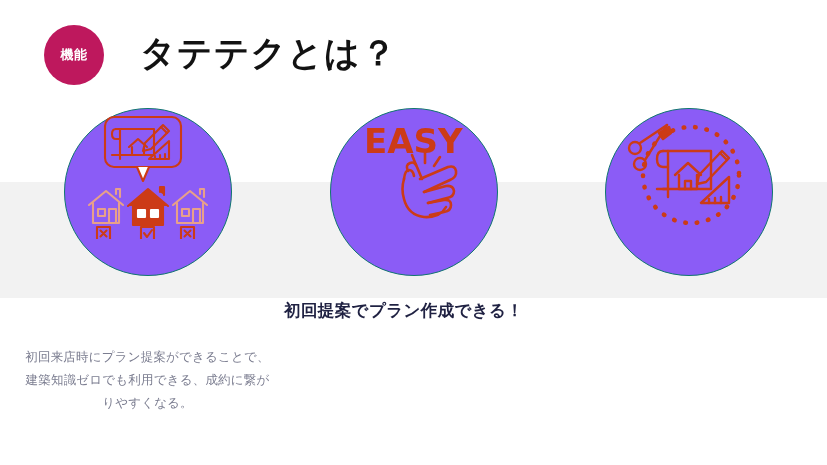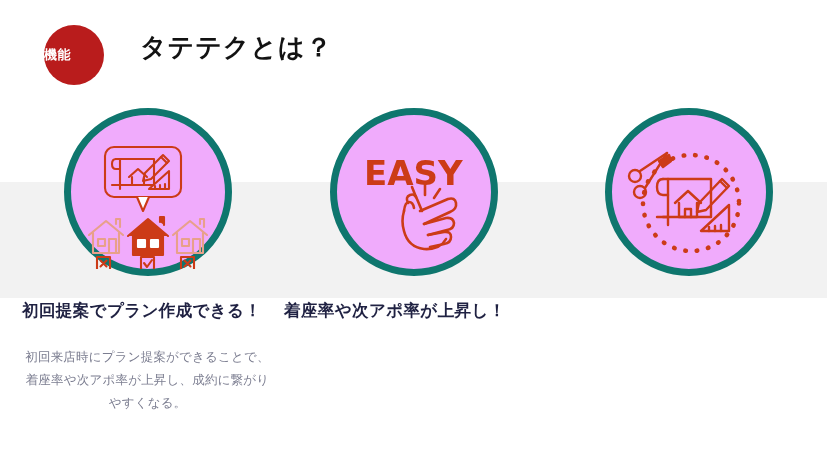--- a/index.html
+++ b/index.html
@@ -16,48 +16,48 @@
   
   .band{
     position:absolute;left:0;top:182px;width:827px;height:116px;
     background:#f2f2f2;z-index:0;
   }
 
   
   .header{position:absolute;left:0;top:0;width:827px;height:100px;z-index:3;}
   .badge{
     position:absolute;left:44px;top:25px;width:60px;height:60px;border-radius:50%;
-    background:#b91c1c;color:#ffffff;
-    display:flex;align-items:center;justify-content:flex-start;
+    background:#be185d;color:#ffffff;
+    display:flex;align-items:center;justify-content:center;
     font-size:13px;font-weight:700;letter-spacing:0.5px;
     font-family:"DejaVu Sans","Liberation Sans",sans-serif;
   }
   .page-title{
     position:absolute;left:140px;top:30px;
-    font-size:26px;font-weight:700;color:#121212;letter-spacing:1px;
+    font-size:35px;font-weight:700;color:#121212;letter-spacing:1px;
     font-family:"DejaVu Sans","Liberation Sans",sans-serif;
     white-space:nowrap;
   }
 
   
   .cols{position:absolute;left:0;top:0;width:827px;height:465px;z-index:2;}
   .col{position:absolute;top:100px;width:275px;height:360px;}
   .col-0{left:10px;}
   .col-1{left:276px;}
   .col-2{left:551px;}
 
   .circle-wrap{
     position:absolute;left:50%;top:8px;transform:translateX(-50%);
     width:168px;height:168px;
   }
   .circle{
     width:168px;height:168px;border-radius:50%;
-    background:#f0abfc;border:7px solid #0f766e;
+    background:#8b5cf6;border:1px solid #0f766e;
     box-sizing:border-box;position:relative;
-    display:flex;align-items:flex-end;justify-content:center;
+    display:flex;align-items:flex-start;justify-content:center;
   }
   .circle svg{display:block;}
 
   .card-title{
     position:absolute;left:0;right:0;top:200px;text-align:center;
     font-size:16.5px;font-weight:700;color:#1f2142;letter-spacing:0.4px;
     font-family:"DejaVu Sans","Liberation Sans",sans-serif;
     white-space:nowrap;
   }
   .col-0 .card-title{text-align:left;padding-left:12px;}
@@ -139,22 +139,21 @@
                 <rect x="99" y="100" width="7" height="7"></rect>
                 <rect x="110" y="100" width="7" height="14"></rect>
                 <path d="M117 85 v-5 h4 v8"></path>
               </g>
               <rect x="98" y="118" width="13" height="13" stroke="#cc3b17"></rect>
               <path d="M101.5 121.5 l6 6 M107.5 121.5 l-6 6" stroke="#cc3b17"></path>
             </g>
           </svg>
         </div>
       </div>
-      <div class="card-title">初回提案でプラン作成できる！</div>
-      <div class="card-body">初回来店時にプラン提案ができることで、着座率や次アポ率が上昇し、成約に繋がりやすくなる。</div>
+      <div class="card-body">初回来店時にプラン提案ができることで、建築知識ゼロでも利用できる、成約に繋がりやすくなる。</div>
     </div>
 
     <div class="col col-1">
       <div class="circle-wrap">
         <div class="circle">
           <svg width="128" height="128" viewBox="0 0 128 128" aria-hidden="true">
             <text x="14" y="44" font-family="DejaVu Sans, Liberation Sans, sans-serif" font-size="34" font-weight="700" fill="#cc3b17">EASY</text>
             <g fill="none" stroke="#cc3b17" stroke-width="2.6" stroke-linecap="round" stroke-linejoin="round">
 
               <path d="M66 56 L62 46"></path>
@@ -164,21 +163,21 @@
               <path d="M58 62 q-3 -6 2 -8 q5 -2 7 4 l5 12"></path>
               <path d="M54 70 q-3 10 0 20 q4 16 20 18 q16 1 22 -10"></path>
               <path d="M70 70 L98 58 q7 -2 8 4 q1 6 -6 9 L74 83"></path>
               <path d="M74 83 L96 77 q7 -1 8 5 q0 6 -7 7 L78 94"></path>
               <path d="M78 94 L94 91 q7 -1 7 5 q0 6 -7 7 L80 106"></path>
               <path d="M54 70 q1 -9 5 -9 q4 0 5 6"></path>
             </g>
           </svg>
         </div>
       </div>
-      <div class="card-title">着座率や次アポ率が上昇し！</div>
+      <div class="card-title">初回提案でプラン作成できる！</div>
     </div>
 
     <div class="col col-2">
       <div class="circle-wrap">
         <div class="circle">
           <svg width="132" height="132" viewBox="0 0 132 132" aria-hidden="true">
 
             <circle cx="68" cy="66" r="48" fill="none" stroke="#cc3b17" stroke-width="4.6" stroke-linecap="round" stroke-dasharray="0.5 11"></circle>
             <g fill="none" stroke="#cc3b17" stroke-width="2.4" stroke-linecap="round" stroke-linejoin="round">
 

